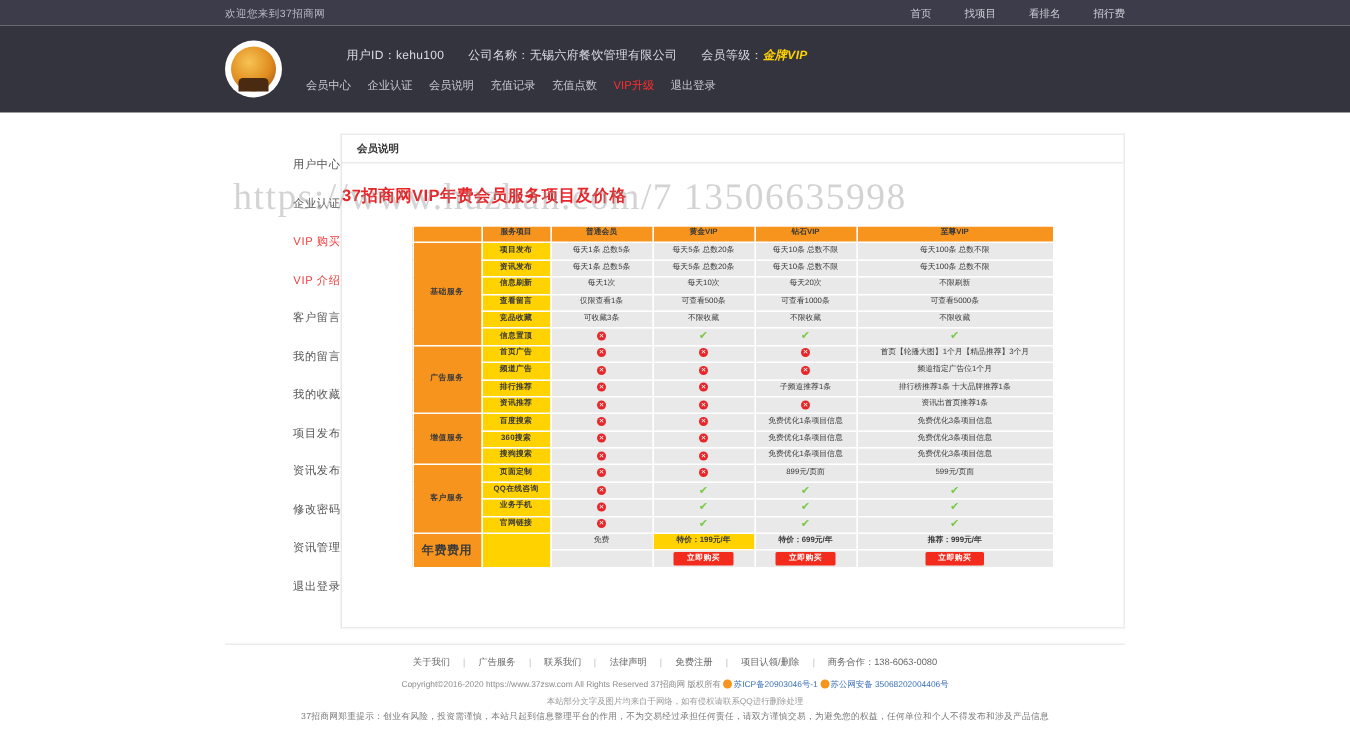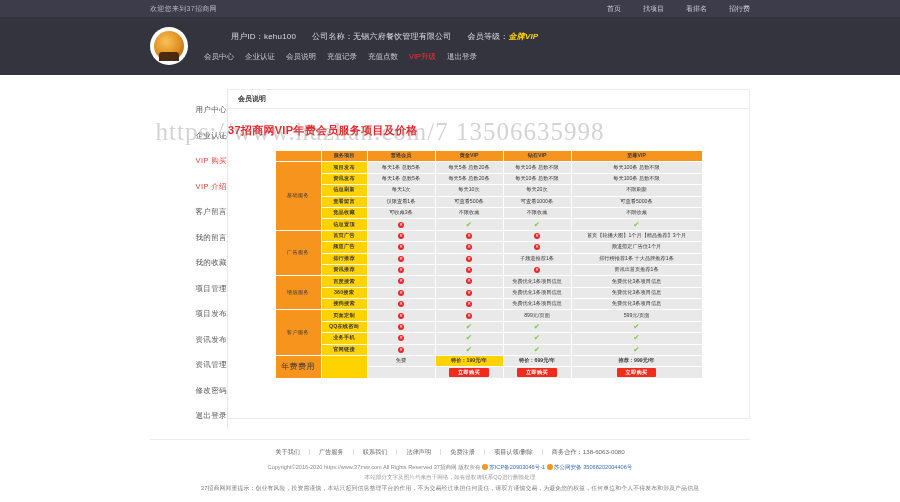--- a/index.html
+++ b/index.html
@@ -86,21 +86,21 @@
   
   table.price { border-collapse: collapse; width: 428px; margin: 0 auto 10px; table-layout: fixed; }
   table.price td, table.price th {
     border: 1px solid #ffffff; text-align: center; vertical-align: middle;
     font-size: 5.2px; color: #3a3a3a; padding: 0; height: 11.4px;
     line-height: 1.15; word-break: keep-all;
   }
   th.hd { background: #f7941d; color: #fff; font-size: 7px; font-weight: bold; height: 14px; }
   th.hd-blank { background: #f7941d; border: 1px solid #f7941d; }
   td.grp {
-    background: #f7941d; color: #fff; font-weight: normal; font-size: 8px;
+    background: #f7941d; color: #fff; font-weight: bold; font-size: 8px;
     width: 47px; letter-spacing: .4px;
   }
   td.item {
     background: #ffd200; color: #333; font-weight: bold; font-size: 6.4px;
     width: 46px; letter-spacing: .2px;
   }
   td.val { background: #e9e9e9; }
   .circle-x {
     display:inline-block; width:6px; height:6px; border-radius:50%;
     background:#e8262a; color:#fff; font-size:4.4px; line-height:6px; font-weight:bold;
@@ -185,25 +185,24 @@
 <div class="page">
 
   <div class="sidebar">
     <div class="side-item">用户中心</div>
     <div class="side-item">企业认证</div>
     <div class="side-item active">VIP 购买</div>
     <div class="side-item active">VIP 介绍</div>
     <div class="side-item">客户留言</div>
     <div class="side-item">我的留言</div>
     <div class="side-item">我的收藏</div>
-    <div class="side-item">项目管理</div>
     <div class="side-item">项目发布</div>
     <div class="side-item">资讯发布</div>
+    <div class="side-item">修改密码</div>
     <div class="side-item">资讯管理</div>
-    <div class="side-item">修改密码</div>
     <div class="side-item">退出登录</div>
   </div>
 
   <div class="content">
     <div class="card">
       <div class="card-head">
         <span>会员说明</span>
       </div>
       <div class="tbl-title">37招商网VIP年费会员服务项目及价格</div>
       <table class="price">

